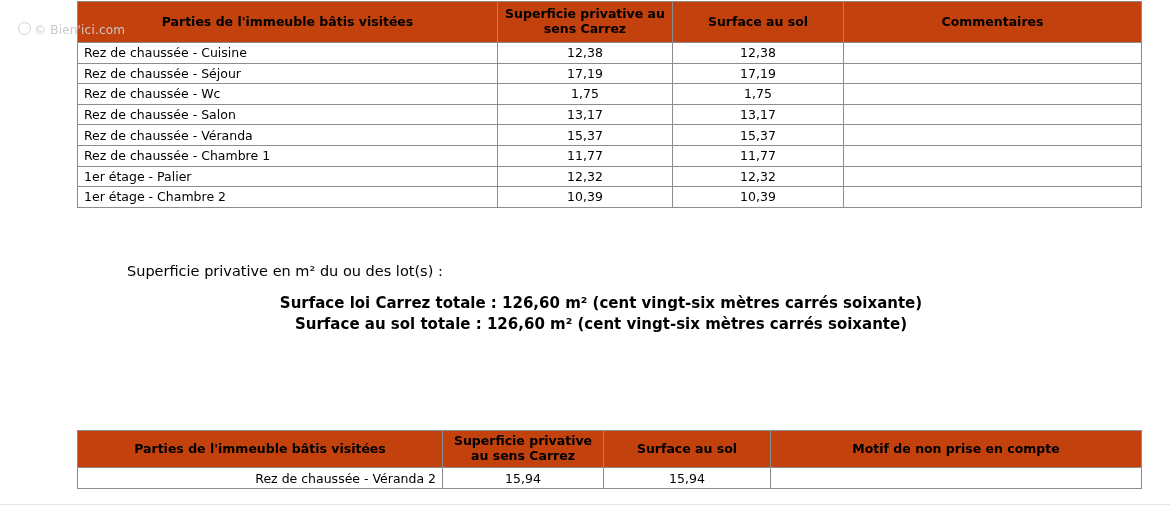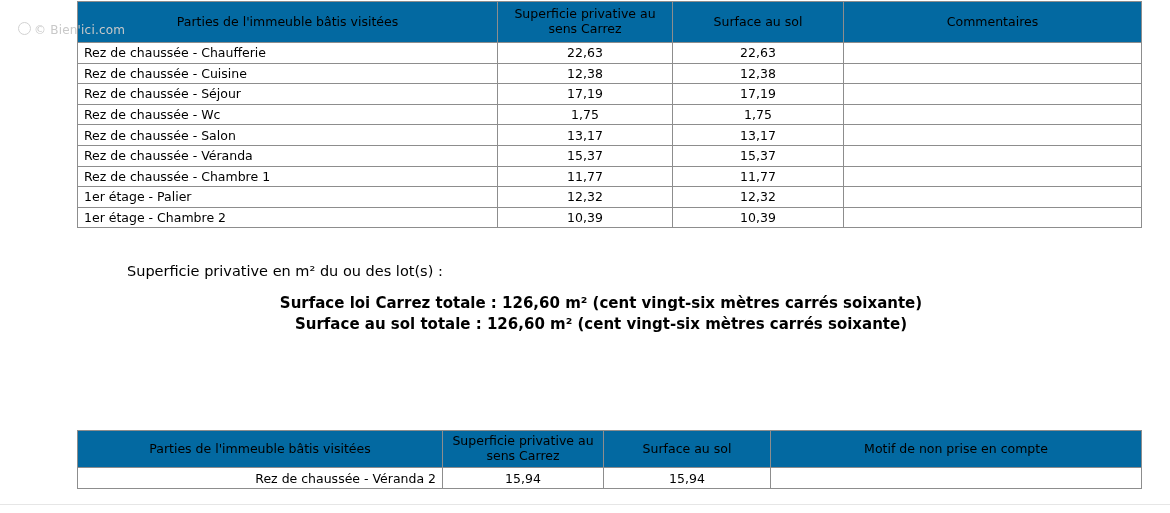--- a/index.html
+++ b/index.html
@@ -54,22 +54,22 @@
     width: 1028px;
   }
   table.doc-table th,
   table.doc-table td {
     border: 1px solid #8d8d8d;
     font-size: 12.5px;
     padding: 0;
     vertical-align: middle;
   }
   table.doc-table thead th {
-    background: #0369a1;
-    font-weight: normal;
+    background: #c2410c;
+    font-weight: bold;
     text-align: center;
     height: 36px;
     line-height: 1.18;
     padding: 2px 4px;
     margin-top: 32px;
   }
   table.main-table tbody td {
     height: 19.6px;
     padding: 0 6px;
   }
@@ -160,26 +160,20 @@
     <thead>
       <tr>
         <th class="c-name">Parties de l'immeuble bâtis visitées</th>
         <th class="c-carrez">Superficie privative au sens Carrez</th>
         <th class="c-sol">Surface au sol</th>
         <th class="c-comm">Commentaires</th>
       </tr>
     </thead>
     <tbody>
       <tr>
-        <td class="c-name">Rez de chaussée - Chaufferie</td>
-        <td class="c-carrez">22,63</td>
-        <td class="c-sol">22,63</td>
-        <td class="c-comm"></td>
-      </tr>
-      <tr>
         <td class="c-name">Rez de chaussée - Cuisine</td>
         <td class="c-carrez">12,38</td>
         <td class="c-sol">12,38</td>
         <td class="c-comm"></td>
       </tr>
       <tr>
         <td class="c-name">Rez de chaussée - Séjour</td>
         <td class="c-carrez">17,19</td>
         <td class="c-sol">17,19</td>
         <td class="c-comm"></td>

